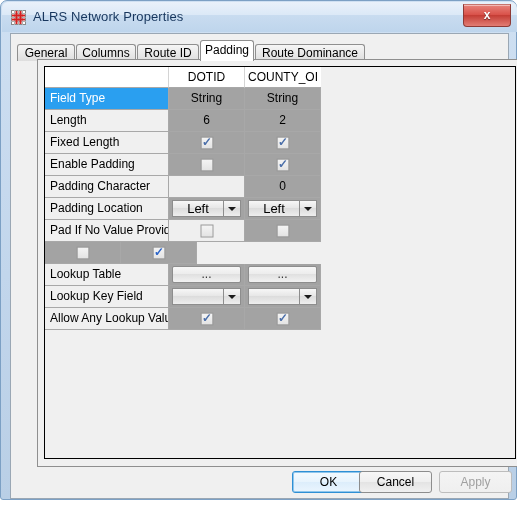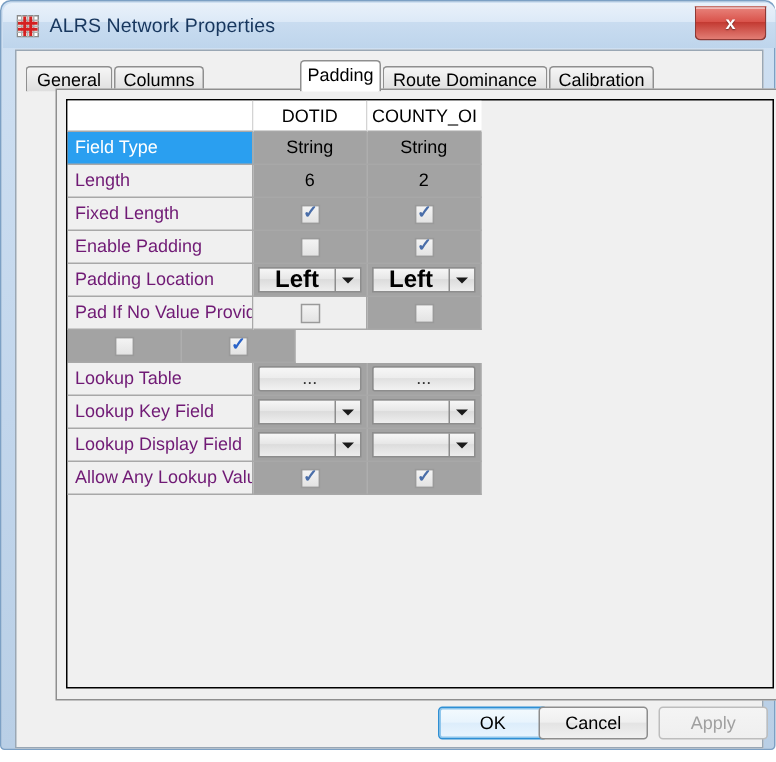--- a/index.html
+++ b/index.html
@@ -170,21 +170,21 @@
   }
   .lbl {
     width: 124px;
     box-sizing: border-box;
     background: #f0f0f0;
     border-right: 1px solid #a8a8a8;
     border-bottom: 1px solid #a8a8a8;
     padding-left: 5px;
     font-size: 12px;
     line-height: 21px;
-    color: #701a75;
+    color: #000000;
     white-space: nowrap;
     overflow: hidden;
   }
   .lbl.sel {
     background: #2a9ff0;
     color: #ffffff;
   }
   .cell {
     width: 76px;
     box-sizing: border-box;
@@ -226,27 +226,26 @@
     position: absolute;
     left: 3px; top: 2px;
     right: 3px; bottom: 2px;
     display: flex;
     box-sizing: border-box;
     border: 1px solid #8d8d8d;
     background: linear-gradient(to bottom, #f7f7f7 0%, #e6e6e6 48%, #dcdcdc 49%, #eeeeee 100%);
   }
   .combo .ctext {
     flex: 1 1 auto;
-    font-size: 16px;
+    font-size: 13px;
     line-height: 15px;
     text-align: center;
     color: #000;
     overflow: hidden;
     white-space: nowrap;
-    font-weight: bold;
   }
   .combo .carrow {
     flex: 0 0 16px;
     border-left: 1px solid #8d8d8d;
     position: relative;
   }
   .combo .carrow::after {
     content: "";
     position: absolute;
     left: 50%; top: 50%;
@@ -326,23 +325,23 @@
     </svg>
     <div id="title-text">ALRS Network Properties</div>
     <div id="close-button">x</div>
   </div>
 
   <div id="client">
 
     <div id="tabstrip">
         <div class="tab" style="left: 0px; width: 58px;">General</div>
         <div class="tab" style="left: 59px; width: 60px;">Columns</div>
+        <div class="tab" style="left: 120px; width: 62px;">Route ID</div>
         <div class="tab" style="left: 238px; width: 110px;">Route Dominance</div>
         <div class="tab selected" style="left: 183px; width: 54px;">Padding</div>
-        <div class="tab" style="left: 349px; width: 70px;">Calibration</div>
       </div>
 
     <div id="tabpage">
       <div id="grid">
         <div id="grid-inner">
             <div class="grid-headrow">
               <div class="hcell corner"></div>
               <div class="hcell c1">DOTID</div>
               <div class="hcell c2">COUNTY_OI</div>
             </div>
@@ -374,20 +373,25 @@
               <div class="cell">
                 <div class="cbox"></div>
               </div>
               <div class="cell last">
                 <div class="cbox">
                   <span class="tick">✓</span>
                 </div>
               </div>
             </div>
             <div class="grow">
+              <div class="lbl">Padding Character</div>
+              <div class="cell disabled"><span></span></div>
+              <div class="cell last"><span>0</span></div>
+            </div>
+            <div class="grow">
               <div class="lbl">Padding Location</div>
               <div class="cell">
                 <div class="combo">
                   <div class="ctext">Left</div>
                   <div class="carrow"></div>
                 </div>
               </div>
               <div class="cell last">
                 <div class="combo">
                   <div class="ctext">Left</div>
@@ -432,35 +436,20 @@
                 </div>
               </div>
               <div class="cell last">
                 <div class="combo">
                   <div class="ctext"></div>
                   <div class="carrow"></div>
                 </div>
               </div>
             </div>
             <div class="grow">
-              <div class="lbl">Lookup Display Field</div>
-              <div class="cell">
-                <div class="combo">
-                  <div class="ctext"></div>
-                  <div class="carrow"></div>
-                </div>
-              </div>
-              <div class="cell last">
-                <div class="combo">
-                  <div class="ctext"></div>
-                  <div class="carrow"></div>
-                </div>
-              </div>
-            </div>
-            <div class="grow">
               <div class="lbl">Allow Any Lookup Value</div>
               <div class="cell">
                 <div class="cbox">
                   <span class="tick">✓</span>
                 </div>
               </div>
               <div class="cell last">
                 <div class="cbox">
                   <span class="tick">✓</span>
                 </div>

